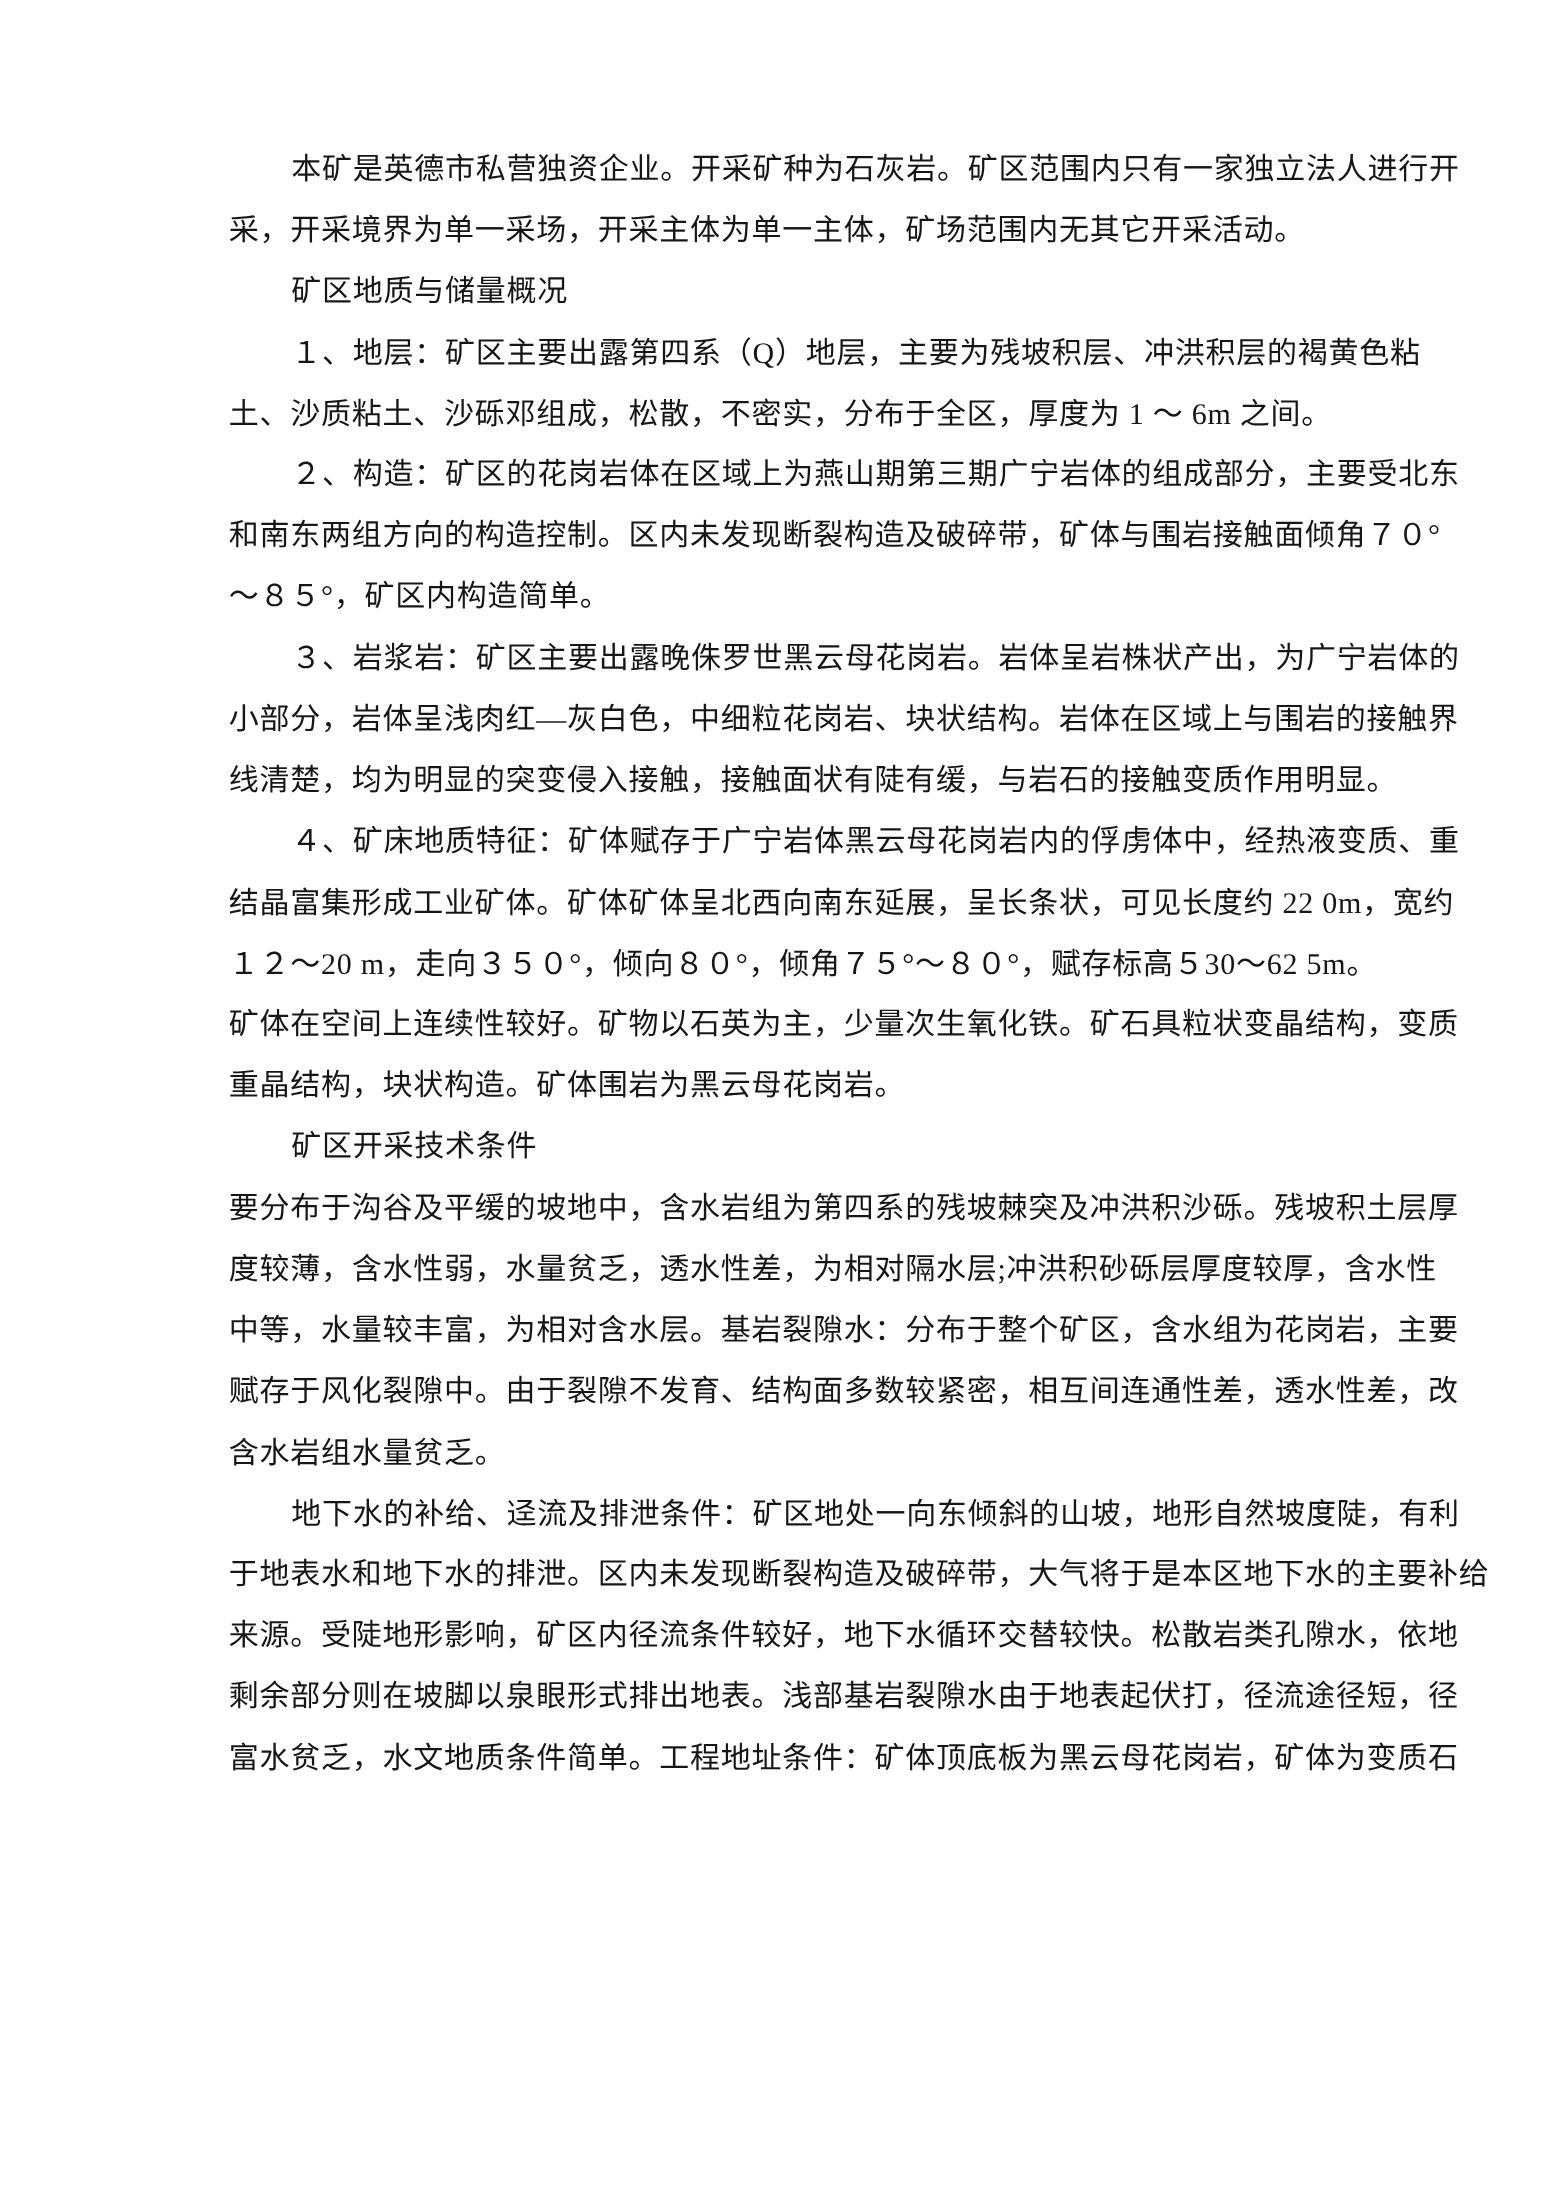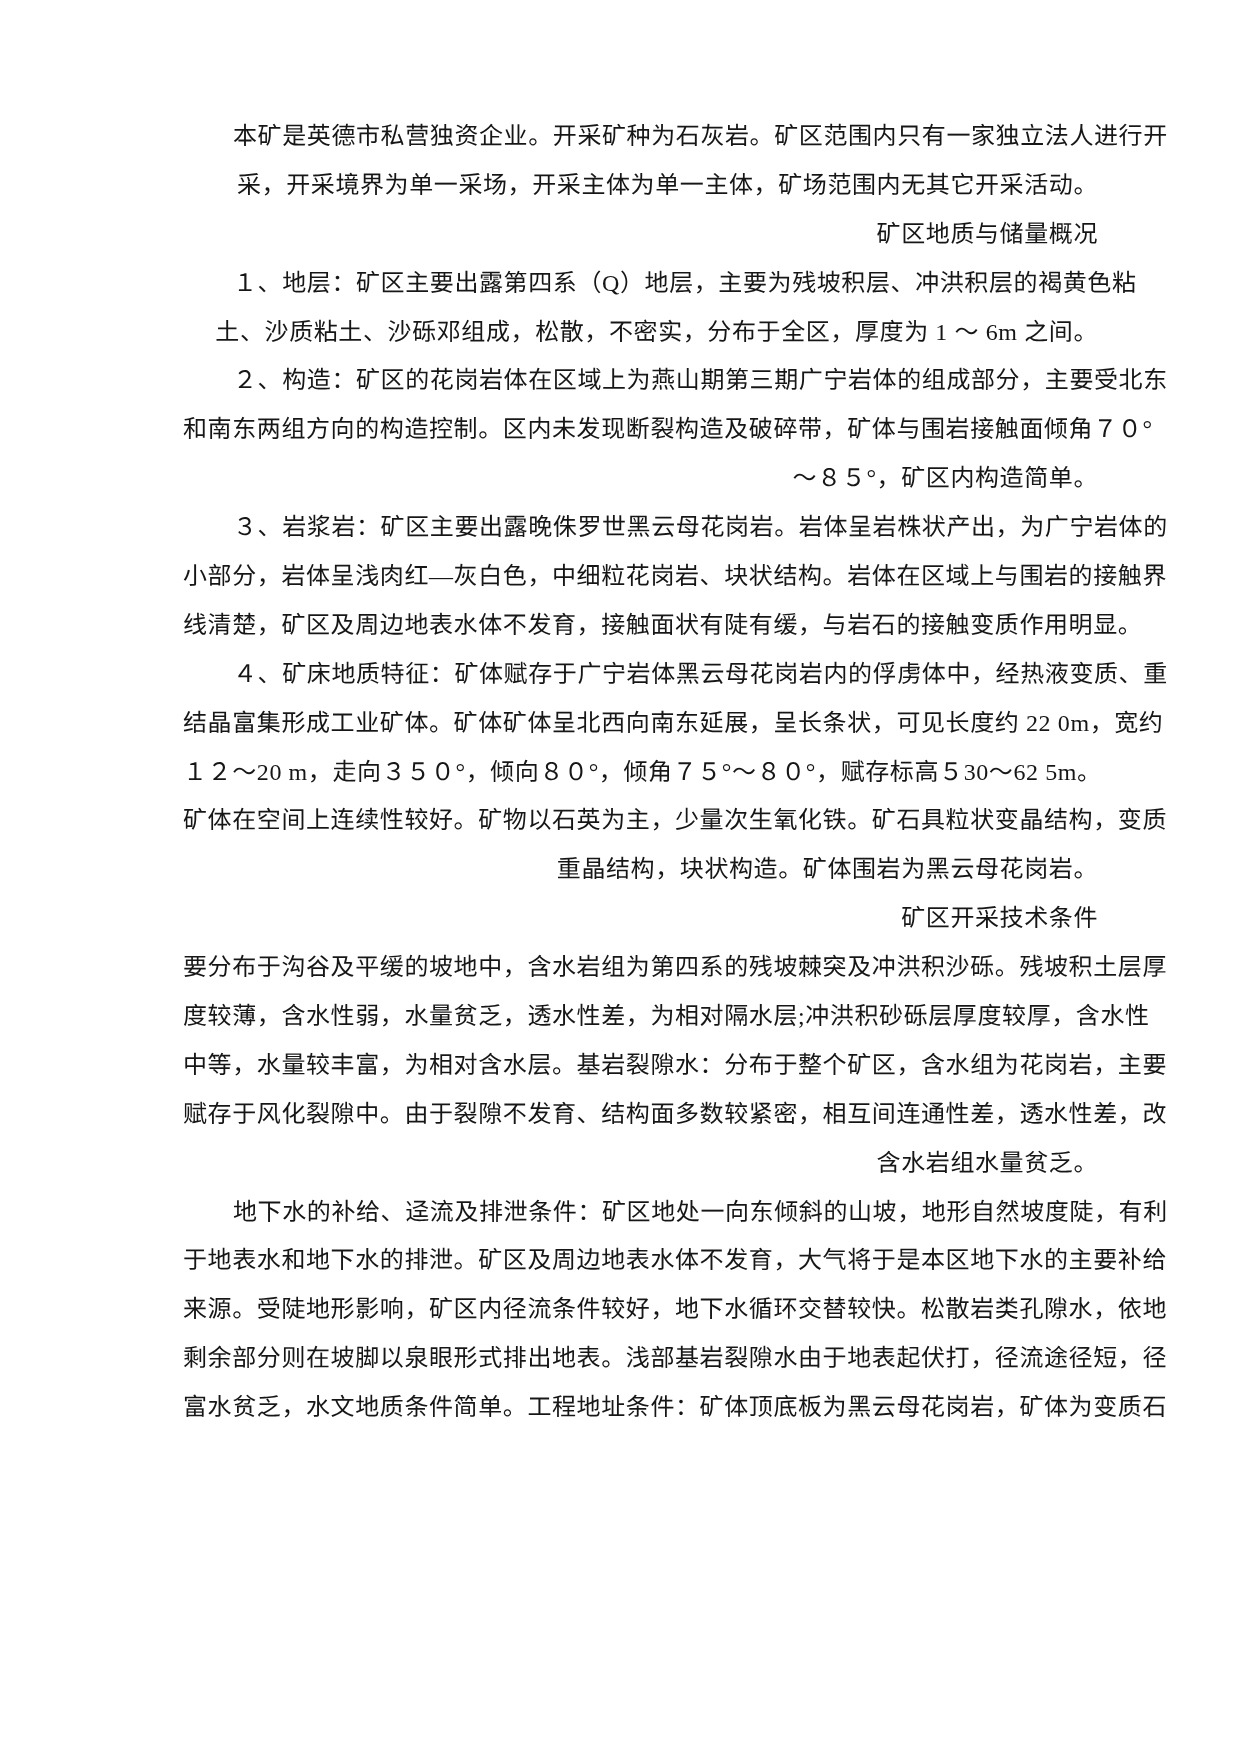--- a/index.html
+++ b/index.html
@@ -21,52 +21,51 @@
     width: 915px;
     font-family: "Liberation Serif", "DejaVu Serif", serif;
     font-size: 24px;
     color: #161616;
   }
   .text-line {
     height: 48.9px;
     line-height: 48.9px;
     white-space: pre;
     letter-spacing: 0.6px;
-    text-align: right;
   }
   .text-line.indent {
     padding-left: 50px;
   }
 </style>
 </head>
 <body>
 
 <div class="page">
   <div class="doc-body" id="doc-body">
       <div class="text-line indent">本矿是英德市私营独资企业。开采矿种为石灰岩。矿区范围内只有一家独立法人进行开</div>
       <div class="text-line">采，开采境界为单一采场，开采主体为单一主体，矿场范围内无其它开采活动。</div>
       <div class="text-line indent">矿区地质与储量概况</div>
       <div class="text-line indent">１、地层：矿区主要出露第四系（Q）地层，主要为残坡积层、冲洪积层的褐黄色粘</div>
       <div class="text-line">土、沙质粘土、沙砾邓组成，松散，不密实，分布于全区，厚度为 1 ～ 6m 之间。</div>
       <div class="text-line indent">２、构造：矿区的花岗岩体在区域上为燕山期第三期广宁岩体的组成部分，主要受北东</div>
       <div class="text-line">和南东两组方向的构造控制。区内未发现断裂构造及破碎带，矿体与围岩接触面倾角７０°</div>
       <div class="text-line">～８５°，矿区内构造简单。</div>
       <div class="text-line indent">３、岩浆岩：矿区主要出露晚侏罗世黑云母花岗岩。岩体呈岩株状产出，为广宁岩体的</div>
       <div class="text-line">小部分，岩体呈浅肉红—灰白色，中细粒花岗岩、块状结构。岩体在区域上与围岩的接触界</div>
-      <div class="text-line">线清楚，矿区及周边地表水体不发育，接触面状有陡有缓，与岩石的接触变质作用明显。</div>
+      <div class="text-line">线清楚，均为明显的突变侵入接触，接触面状有陡有缓，与岩石的接触变质作用明显。</div>
       <div class="text-line indent">４、矿床地质特征：矿体赋存于广宁岩体黑云母花岗岩内的俘虏体中，经热液变质、重</div>
       <div class="text-line">结晶富集形成工业矿体。矿体矿体呈北西向南东延展，呈长条状，可见长度约 22 0m，宽约</div>
       <div class="text-line">１２～20 m，走向３５０°，倾向８０°，倾角７５°～８０°，赋存标高５30～62 5m。</div>
       <div class="text-line">矿体在空间上连续性较好。矿物以石英为主，少量次生氧化铁。矿石具粒状变晶结构，变质</div>
       <div class="text-line">重晶结构，块状构造。矿体围岩为黑云母花岗岩。</div>
       <div class="text-line indent">矿区开采技术条件</div>
       <div class="text-line">要分布于沟谷及平缓的坡地中，含水岩组为第四系的残坡棘突及冲洪积沙砾。残坡积土层厚</div>
       <div class="text-line">度较薄，含水性弱，水量贫乏，透水性差，为相对隔水层;冲洪积砂砾层厚度较厚，含水性</div>
       <div class="text-line">中等，水量较丰富，为相对含水层。基岩裂隙水：分布于整个矿区，含水组为花岗岩，主要</div>
       <div class="text-line">赋存于风化裂隙中。由于裂隙不发育、结构面多数较紧密，相互间连通性差，透水性差，改</div>
       <div class="text-line">含水岩组水量贫乏。</div>
       <div class="text-line indent">地下水的补给、迳流及排泄条件：矿区地处一向东倾斜的山坡，地形自然坡度陡，有利</div>
-      <div class="text-line">于地表水和地下水的排泄。矿区及周边地表水体不发育，大气将于是本区地下水的主要补给</div>
+      <div class="text-line">于地表水和地下水的排泄。区内未发现断裂构造及破碎带，大气将于是本区地下水的主要补给</div>
       <div class="text-line">来源。受陡地形影响，矿区内径流条件较好，地下水循环交替较快。松散岩类孔隙水，依地</div>
       <div class="text-line">剩余部分则在坡脚以泉眼形式排出地表。浅部基岩裂隙水由于地表起伏打，径流途径短，径</div>
       <div class="text-line">富水贫乏，水文地质条件简单。工程地址条件：矿体顶底板为黑云母花岗岩，矿体为变质石</div>
     </div>
 </div>
 
 </body></html>

